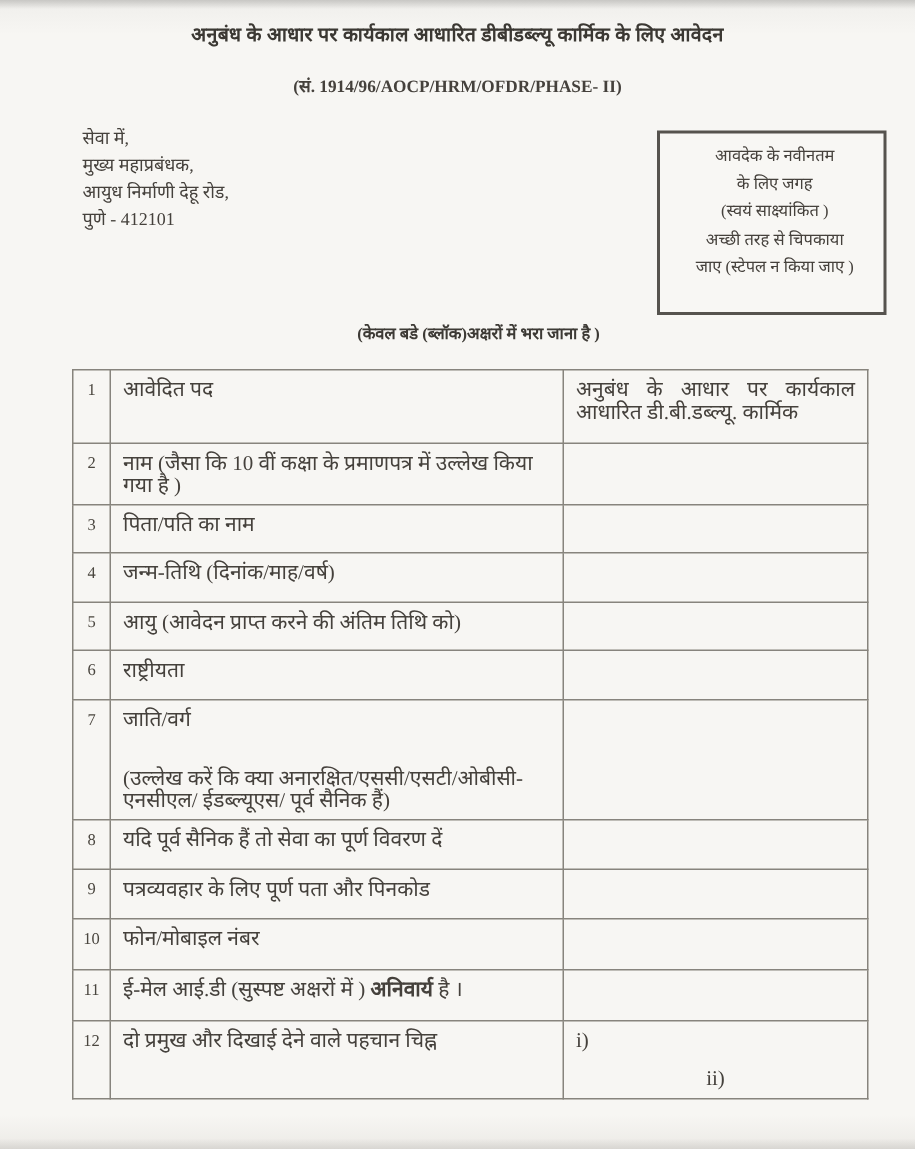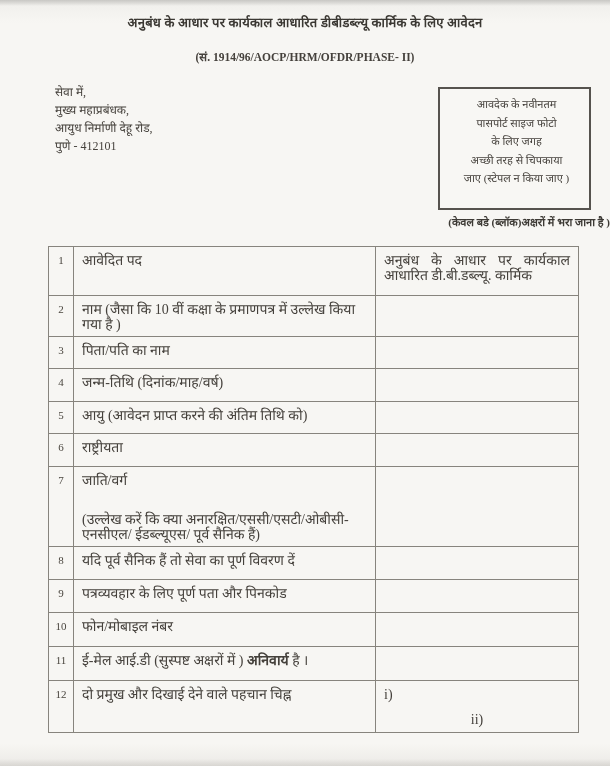--- a/index.html
+++ b/index.html
@@ -62,21 +62,21 @@
     padding: 6px 0 0 4px;
     text-align: center;
     font-size: 11px;
     line-height: 18.5px;
     color: #45413c;
     background: #f8f7f4;
   }
   .fill-instruction {
     position: absolute;
     top: 214px; left: 0; right: 0;
-    text-align: right;
+    text-align: center;
     font-size: 11px;
     font-weight: bold;
     color: #3d3a35;
     margin-left: 28px;
   }
   table.form {
     position: absolute;
     top: 246px; left: 48px;
     width: 530px;
     border-collapse: collapse;
@@ -131,22 +131,22 @@
 
   <div class="recipient">
     <div>सेवा में,</div>
     <div>मुख्य महाप्रबंधक,</div>
     <div>आयुध निर्माणी देहू रोड,</div>
     <div>पुणे - 412101</div>
   </div>
 
   <div class="photo-box">
     <div>आवदेक के नवीनतम</div>
-    <div>पासपोर्ट साइज फोटो</div>
     <div>के लिए  जगह</div>
+    <div>(स्वयं साक्ष्यांकित )</div>
     <div>अच्छी तरह से चिपकाया</div>
     <div>जाए (स्टेपल न किया जाए )</div>
   </div>
 
   <div class="fill-instruction">(केवल बडे (ब्लॉक)अक्षरों में भरा जाना है )</div>
 
   <table class="form">
     <colgroup>
       <col style="width:25px">
       <col style="width:302px">

